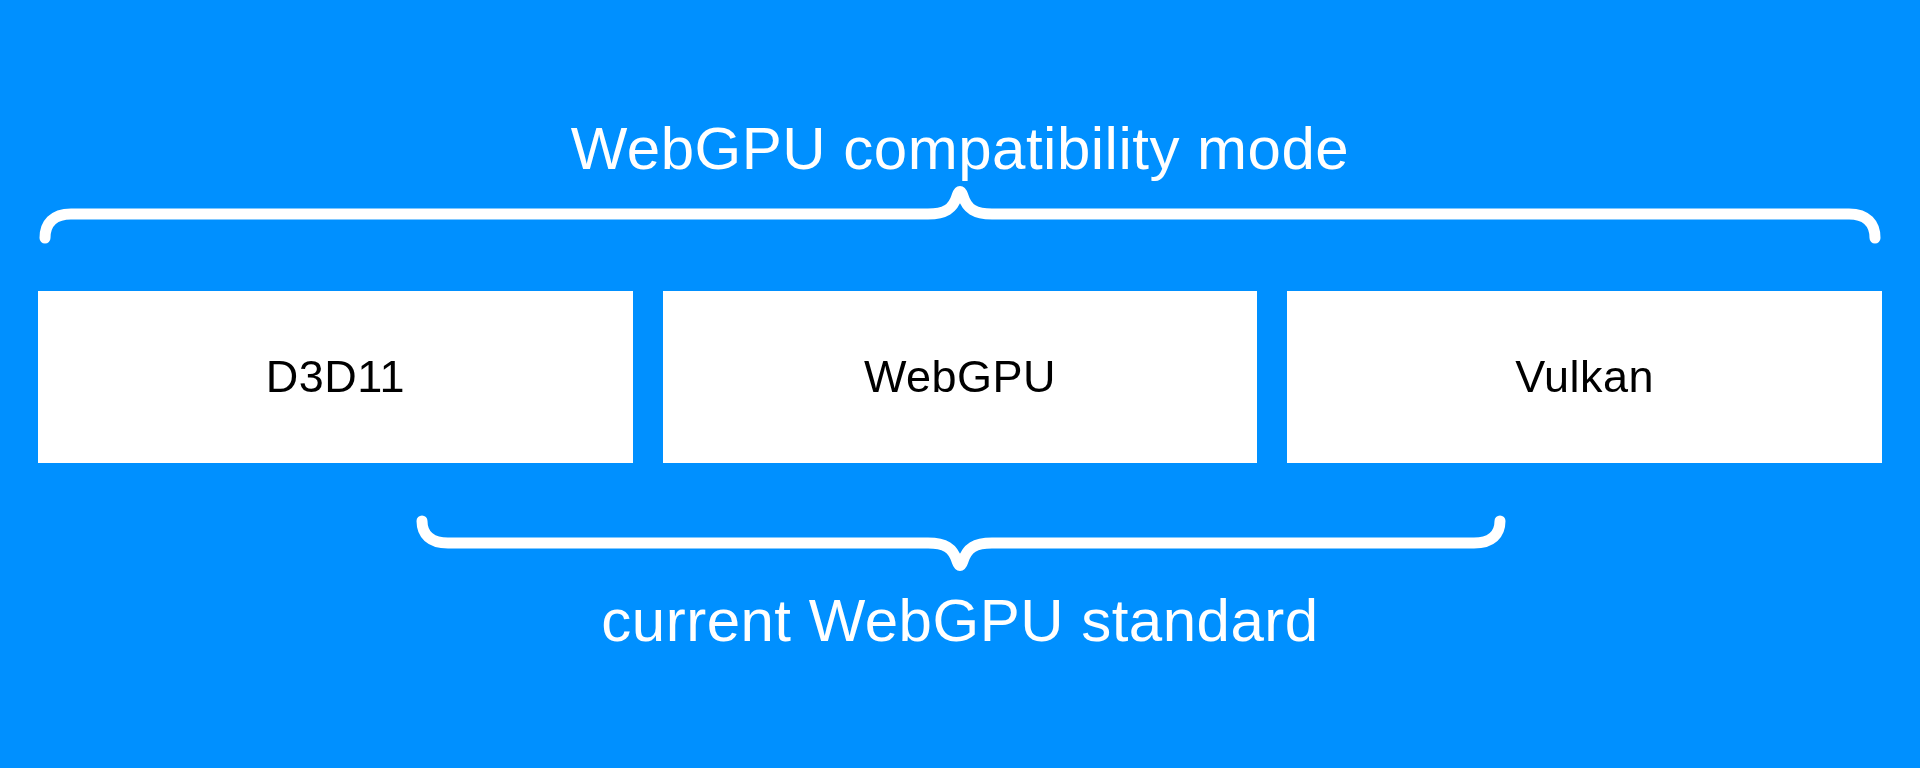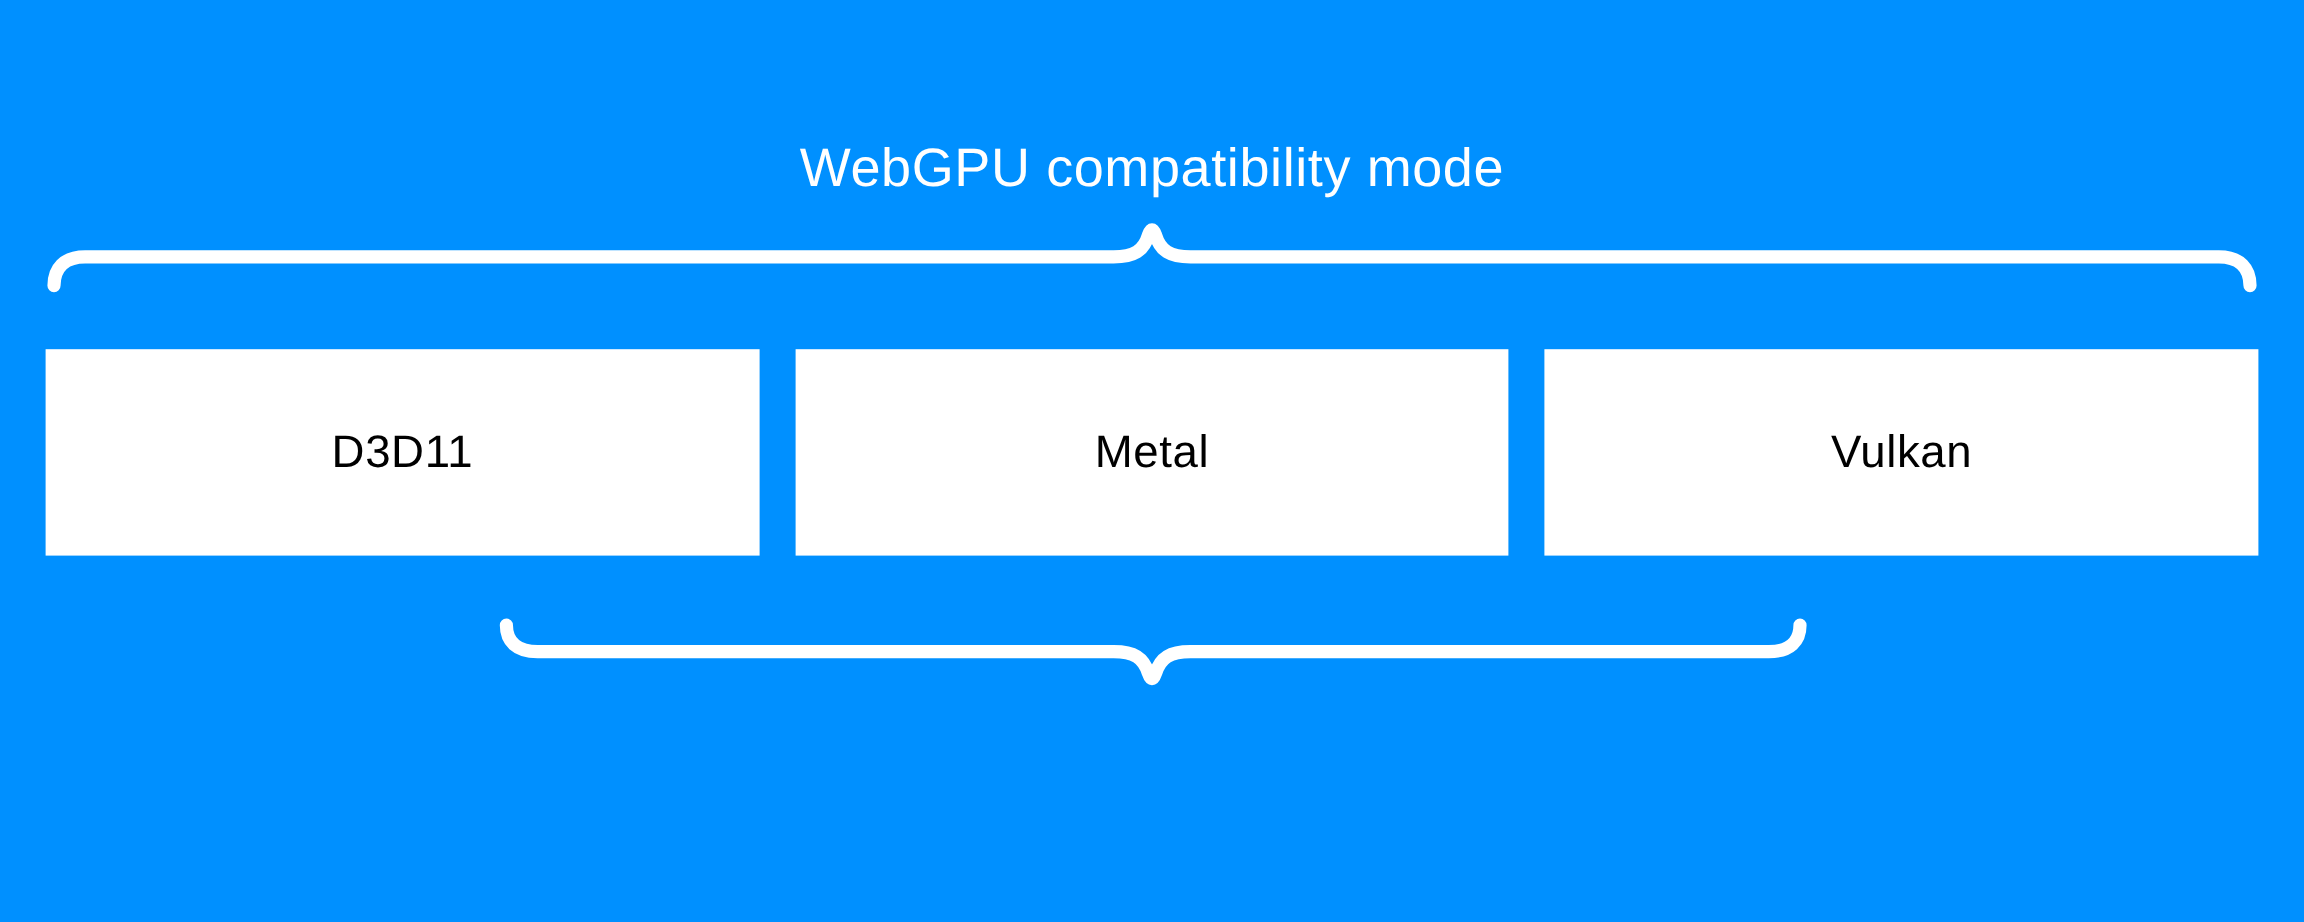--- a/index.html
+++ b/index.html
@@ -18,21 +18,21 @@
     position: relative;
     width: 1920px; height: 768px;
     background: var(--background);
     overflow: hidden;
   }
   .annotation-label {
     position: absolute;
     left: 0; width: 1920px;
     text-align: center;
     color: var(--label_text);
-    font-size: 45px;
+    font-size: 60px;
     font-weight: 400;
     letter-spacing: 0.5px;
   }
   .top-label { top: 114px; }
   .bottom-label { top: 586px; }
   .brace-svg {
     position: absolute;
     top: 0; left: 0;
     width: 1920px; height: 768px;
     pointer-events: none;
@@ -53,21 +53,21 @@
   }
   .api-box {
     flex: 1 1 0;
     background: var(--box_bg);
     display: flex;
     align-items: center;
     justify-content: center;
   }
   .api-box-label {
     color: var(--box_text);
-    font-size: 38px;
+    font-size: 45px;
     font-weight: 400;
     letter-spacing: 0.5px;
   }
 </style>
 </head>
 <body>
 
 <div class="canvas">
 
   <div class="annotation-label top-label">WebGPU compatibility mode</div>
@@ -75,21 +75,22 @@
   <svg class="brace-svg" viewBox="0 0 1920 768" aria-hidden="true">
     <path class="brace-path" d="M45 238 C45 224 53 214 71 214 L928 214 C945 214 953 209 957 196 Q960 187 963 196 C967 209 975 214 992 214 L1849 214 C1867 214 1875 224 1875 238"></path>
     <path class="brace-path" d="M422 521 C422 534 430 543 448 543 L928 543 C945 543 953 548 957 561 Q960 570 963 561 C967 548 975 543 992 543 L1474 543 C1492 543 1500 534 1500 521"></path>
   </svg>
 
   <div class="boxes-row">
     <div class="api-box">
       <span class="api-box-label">D3D11</span>
     </div>
     <div class="api-box">
-      <span class="api-box-label">Metal</span>
+      <span class="api-box-label">WebGPU</span>
     </div>
     <div class="api-box">
       <span class="api-box-label">Vulkan</span>
     </div>
   </div>
 
+  <div class="annotation-label bottom-label">current WebGPU standard</div>
 
 </div>
 
 </body></html>

